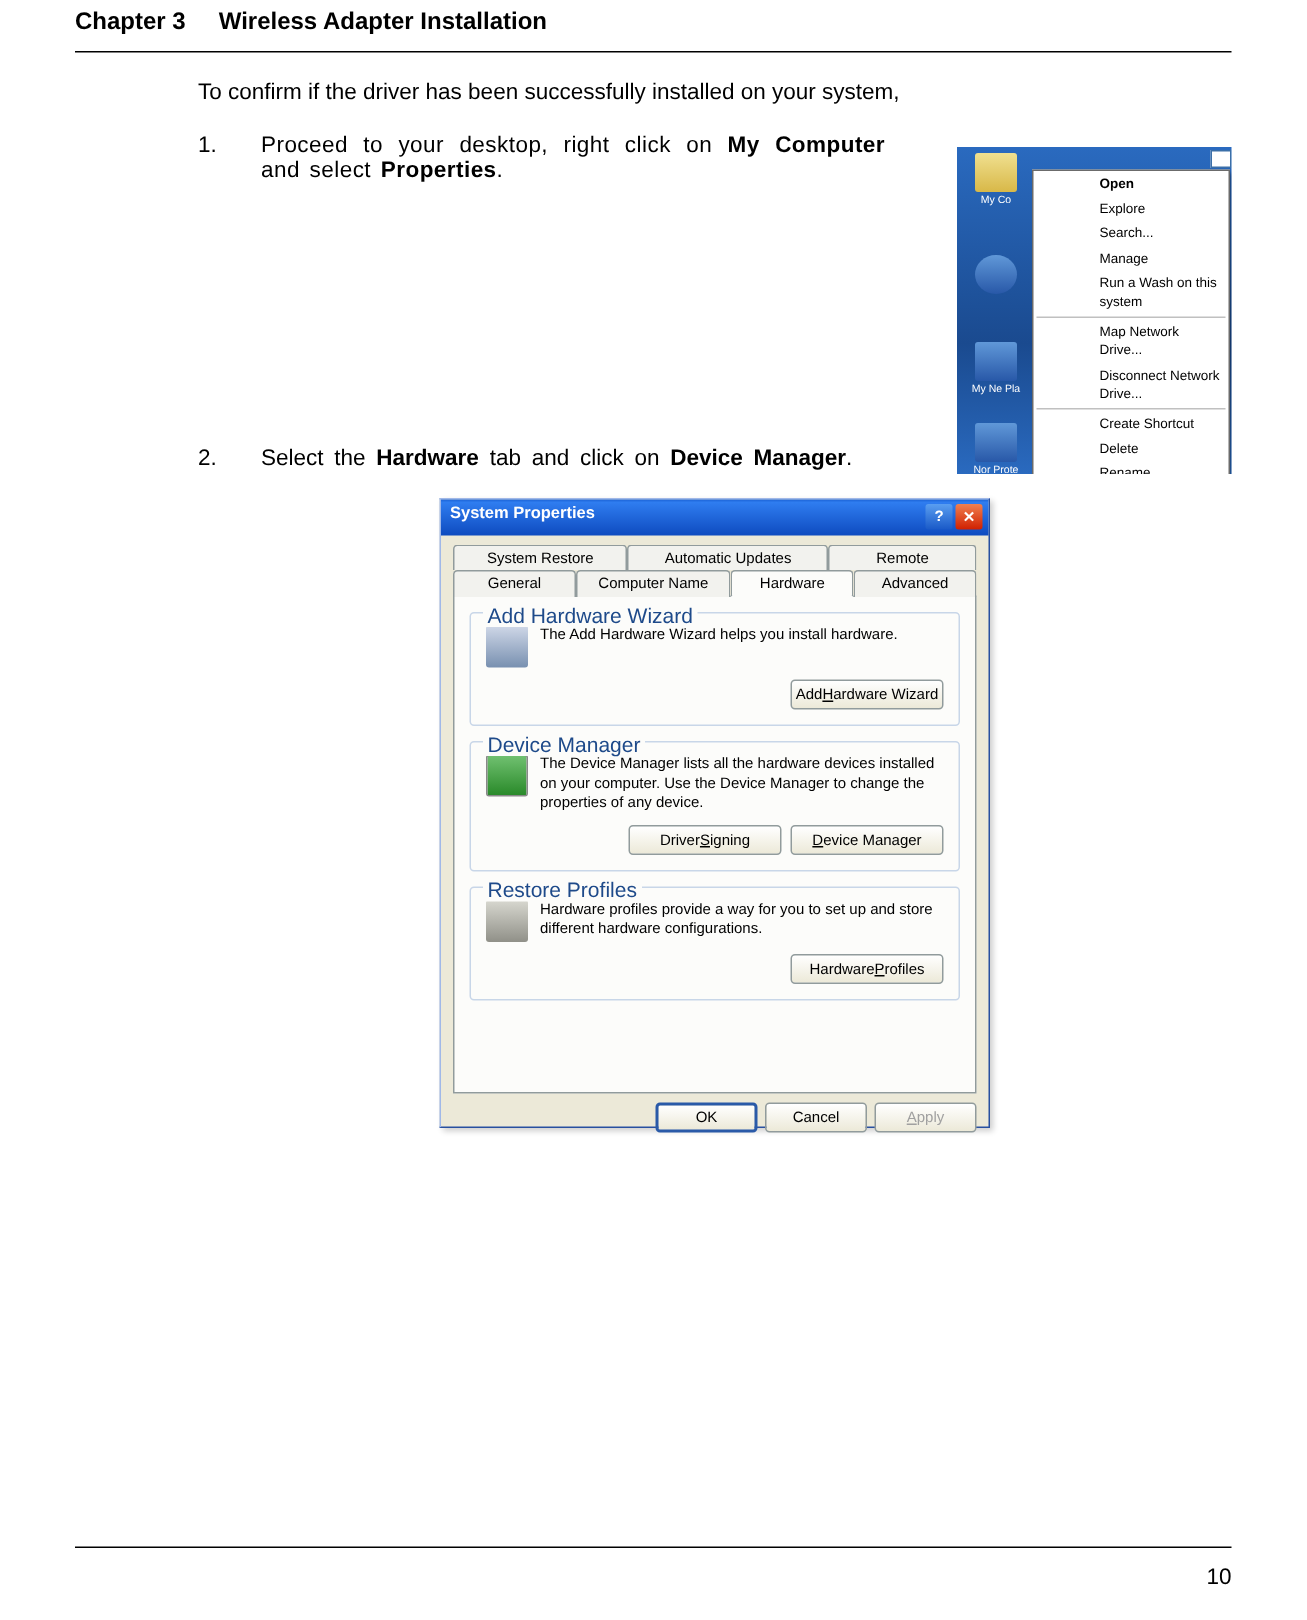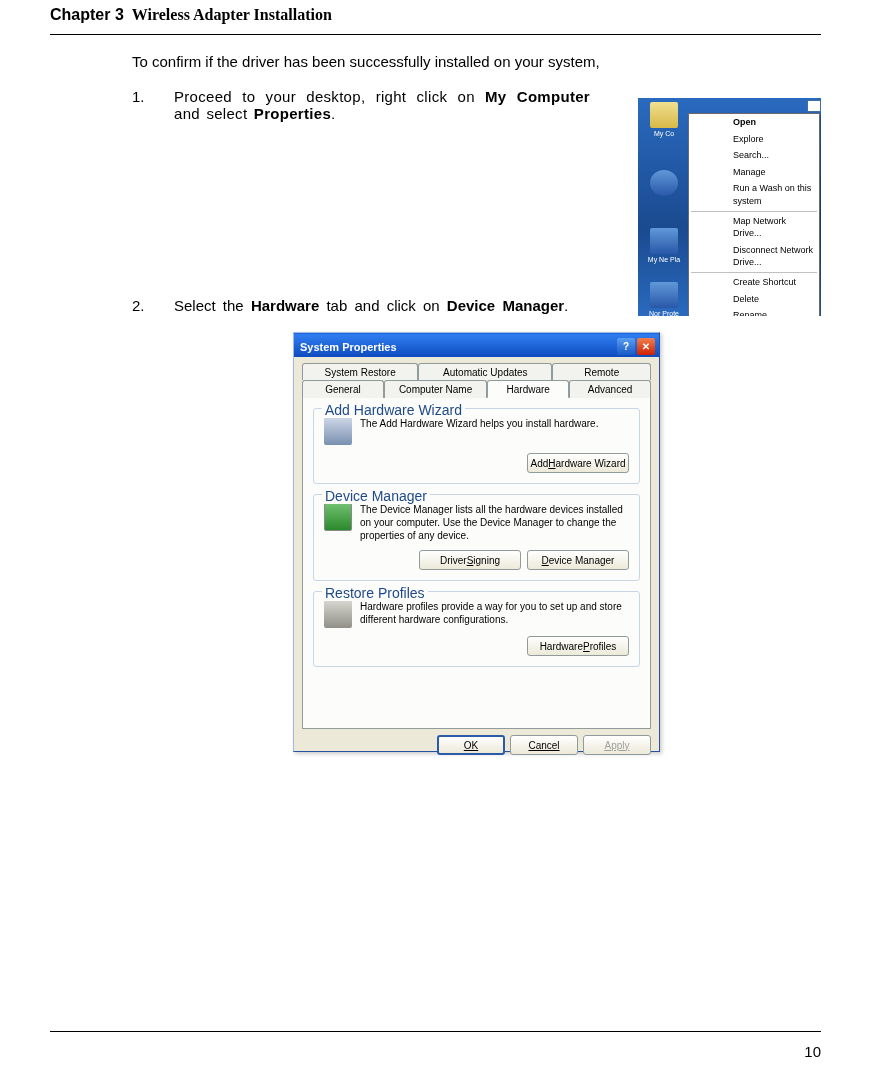--- a/index.html
+++ b/index.html
@@ -14,21 +14,21 @@
     .page {
       padding: 6px 50px 0 50px;
       height: 100%;
       position: relative;
     }
     .chapter-header {
       font-size: 16px;
       font-weight: bold;
       padding: 0 0 10px 0;
     }
-    .chapter-title { margin-left: 8px; font-family: Liberation Serif, serif; }
+    .chapter-title { margin-left: 22px; }
     .hr-top { border: none; border-top: 1.5px solid #000; margin-bottom: 18px; }
     .content { padding-left: 82px; }
     .intro { font-size: 15px; margin-bottom: 18px; }
     .step-row { display: flex; align-items: flex-start; }
     .step-num { width: 42px; flex-shrink: 0; font-size: 15px; }
     .step1 .step-text {
       font-size: 15px;
       text-align: justify;
       width: 416px;
       letter-spacing: 0.3px;
@@ -114,21 +114,20 @@
       background: #ece9d8;
       font-family: Tahoma, sans-serif;
       font-size: 10px;
       box-shadow: 2px 2px 4px rgba(0,0,0,.2);
     }
     .dialog-titlebar {
       height: 24px;
       background: linear-gradient(#1b62d6 0%,#2f7df0 8%,#0e4bbf 100%);
       color: #fff;
       display: flex;
-      align-items: center;
       padding: 3px 4px 0 6px;
       font-weight: bold;
       font-size: 11px;
     }
     .dialog-titlebar .title { flex: 1; }
     .tbtn {
       width: 18px; height: 17px;
       margin-left: 2px;
       border-radius: 2px;
       display: flex;
@@ -197,21 +196,21 @@
       background: linear-gradient(#fff,#ece9d8);
       font-size: 10px;
       font-family: Tahoma, sans-serif;
       display:flex; align-items:center; justify-content:center;
     }
     .winbtn .ul { text-decoration: underline; }
     .dlg-btns {
       display:flex; justify-content:flex-end; gap:5px;
       padding: 6px 8px;
     }
-    .dlg-btns .winbtn { min-width: 68px; text-decoration: underline; }
+    .dlg-btns .winbtn { min-width: 68px; }
     .dlg-btns .winbtn.default { border: 2px solid #2a5aa8; }
     .dlg-btns .winbtn.disabled { color:#a0a0a0; }
     
     .hr-bottom {
       border: none;
       border-top: 1.5px solid #000;
       position: absolute;
       bottom: 48px; left: 50px; right: 50px;
     }
     .page-num {

